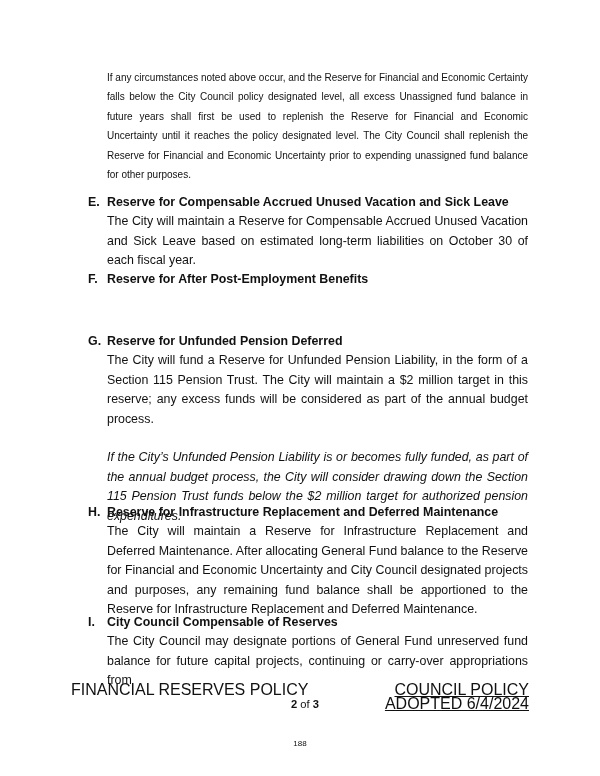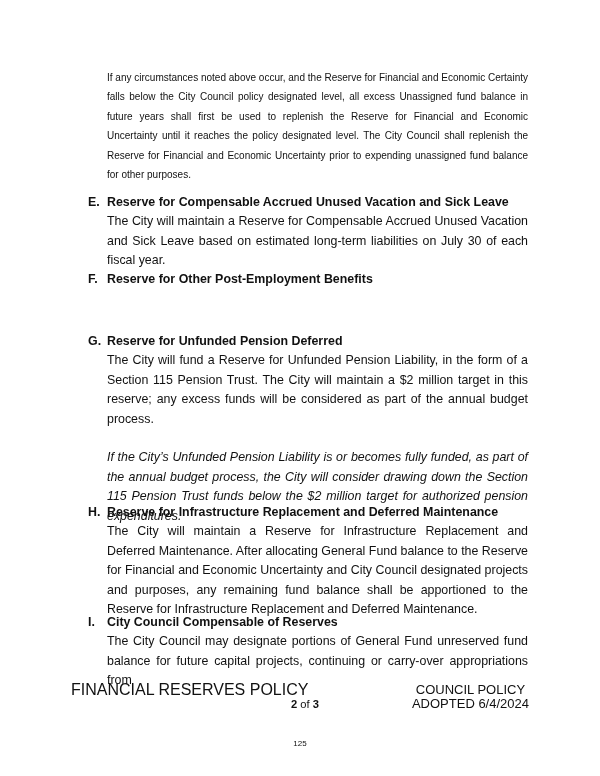--- a/index.html
+++ b/index.html
@@ -63,23 +63,24 @@
       top: 697px;
       font-size: 11.2px;
       line-height: 14px;
       margin-left: 8px;
     }
     .footer-center b { font-weight: bold; }
     .footer-right {
       position: absolute;
       right: 71px;
       top: 683px;
-      font-size: 13px;
+      font-size: 16px;
       line-height: 14px;
-      text-align: center;
+      text-align: right;
+      text-decoration: underline;
     }
     .page-number {
       position: absolute;
       left: 0;
       width: 600px;
       top: 739px;
       text-align: center;
       font-size: 8px;
       line-height: 10px;
     }
@@ -87,27 +88,27 @@
 </head>
 <body>
 
 <p class="para" style="top:68px;">If any circumstances noted above occur, and the Reserve for Financial and Economic Certainty falls below the City Council policy designated level, all excess Unassigned fund balance in future years shall first be used to replenish the Reserve for Financial and Economic Uncertainty until it reaches the policy designated level. The City Council shall replenish the Reserve for Financial and Economic Uncertainty prior to expending unassigned fund balance for other purposes.</p>
 
 <div class="section" style="top:193px;">
   <div class="section-head">
     <span class="section-letter">E.</span>
     <span>Reserve for Compensable Accrued Unused Vacation and Sick Leave</span>
   </div>
-  <p class="section-body">The City will maintain a Reserve for Compensable Accrued Unused Vacation and Sick Leave based on estimated long-term liabilities on July 30 of each fiscal year.</p>
+  <p class="section-body">The City will maintain a Reserve for Compensable Accrued Unused Vacation and Sick Leave based on estimated long-term liabilities on October 30 of each fiscal year.</p>
 </div>
 
 <div class="section" style="top:270px;">
   <div class="section-head">
     <span class="section-letter">F.</span>
-    <span>Reserve for Other Post-Employment Benefits</span>
+    <span>Reserve for After Post-Employment Benefits</span>
   </div>
 </div>
 
 <div class="section" style="top:332px;">
   <div class="section-head">
     <span class="section-letter">G.</span>
     <span>Reserve for Unfunded Pension Deferred</span>
   </div>
   <p class="section-body">The City will fund a Reserve for Unfunded Pension Liability, in the form of a Section 115 Pension Trust. The City will maintain a $2 million target in this reserve; any excess funds will be considered as part of the annual budget process.</p>
   <p class="section-body">If the City’s Unfunded Pension Liability is or becomes fully funded, as part of the annual budget process, the City will consider drawing down the Section 115 Pension Trust funds below the $2 million target for authorized pension expenditures.</p>
@@ -135,13 +136,13 @@
   <b>2</b>
   <span>of</span>
   <b>3</b>
 </div>
 
 <div class="footer-right">
   <div>COUNCIL POLICY</div>
   <div>ADOPTED 6/4/2024</div>
 </div>
 
-<div class="page-number">125</div>
+<div class="page-number">188</div>
 
 </body></html>

